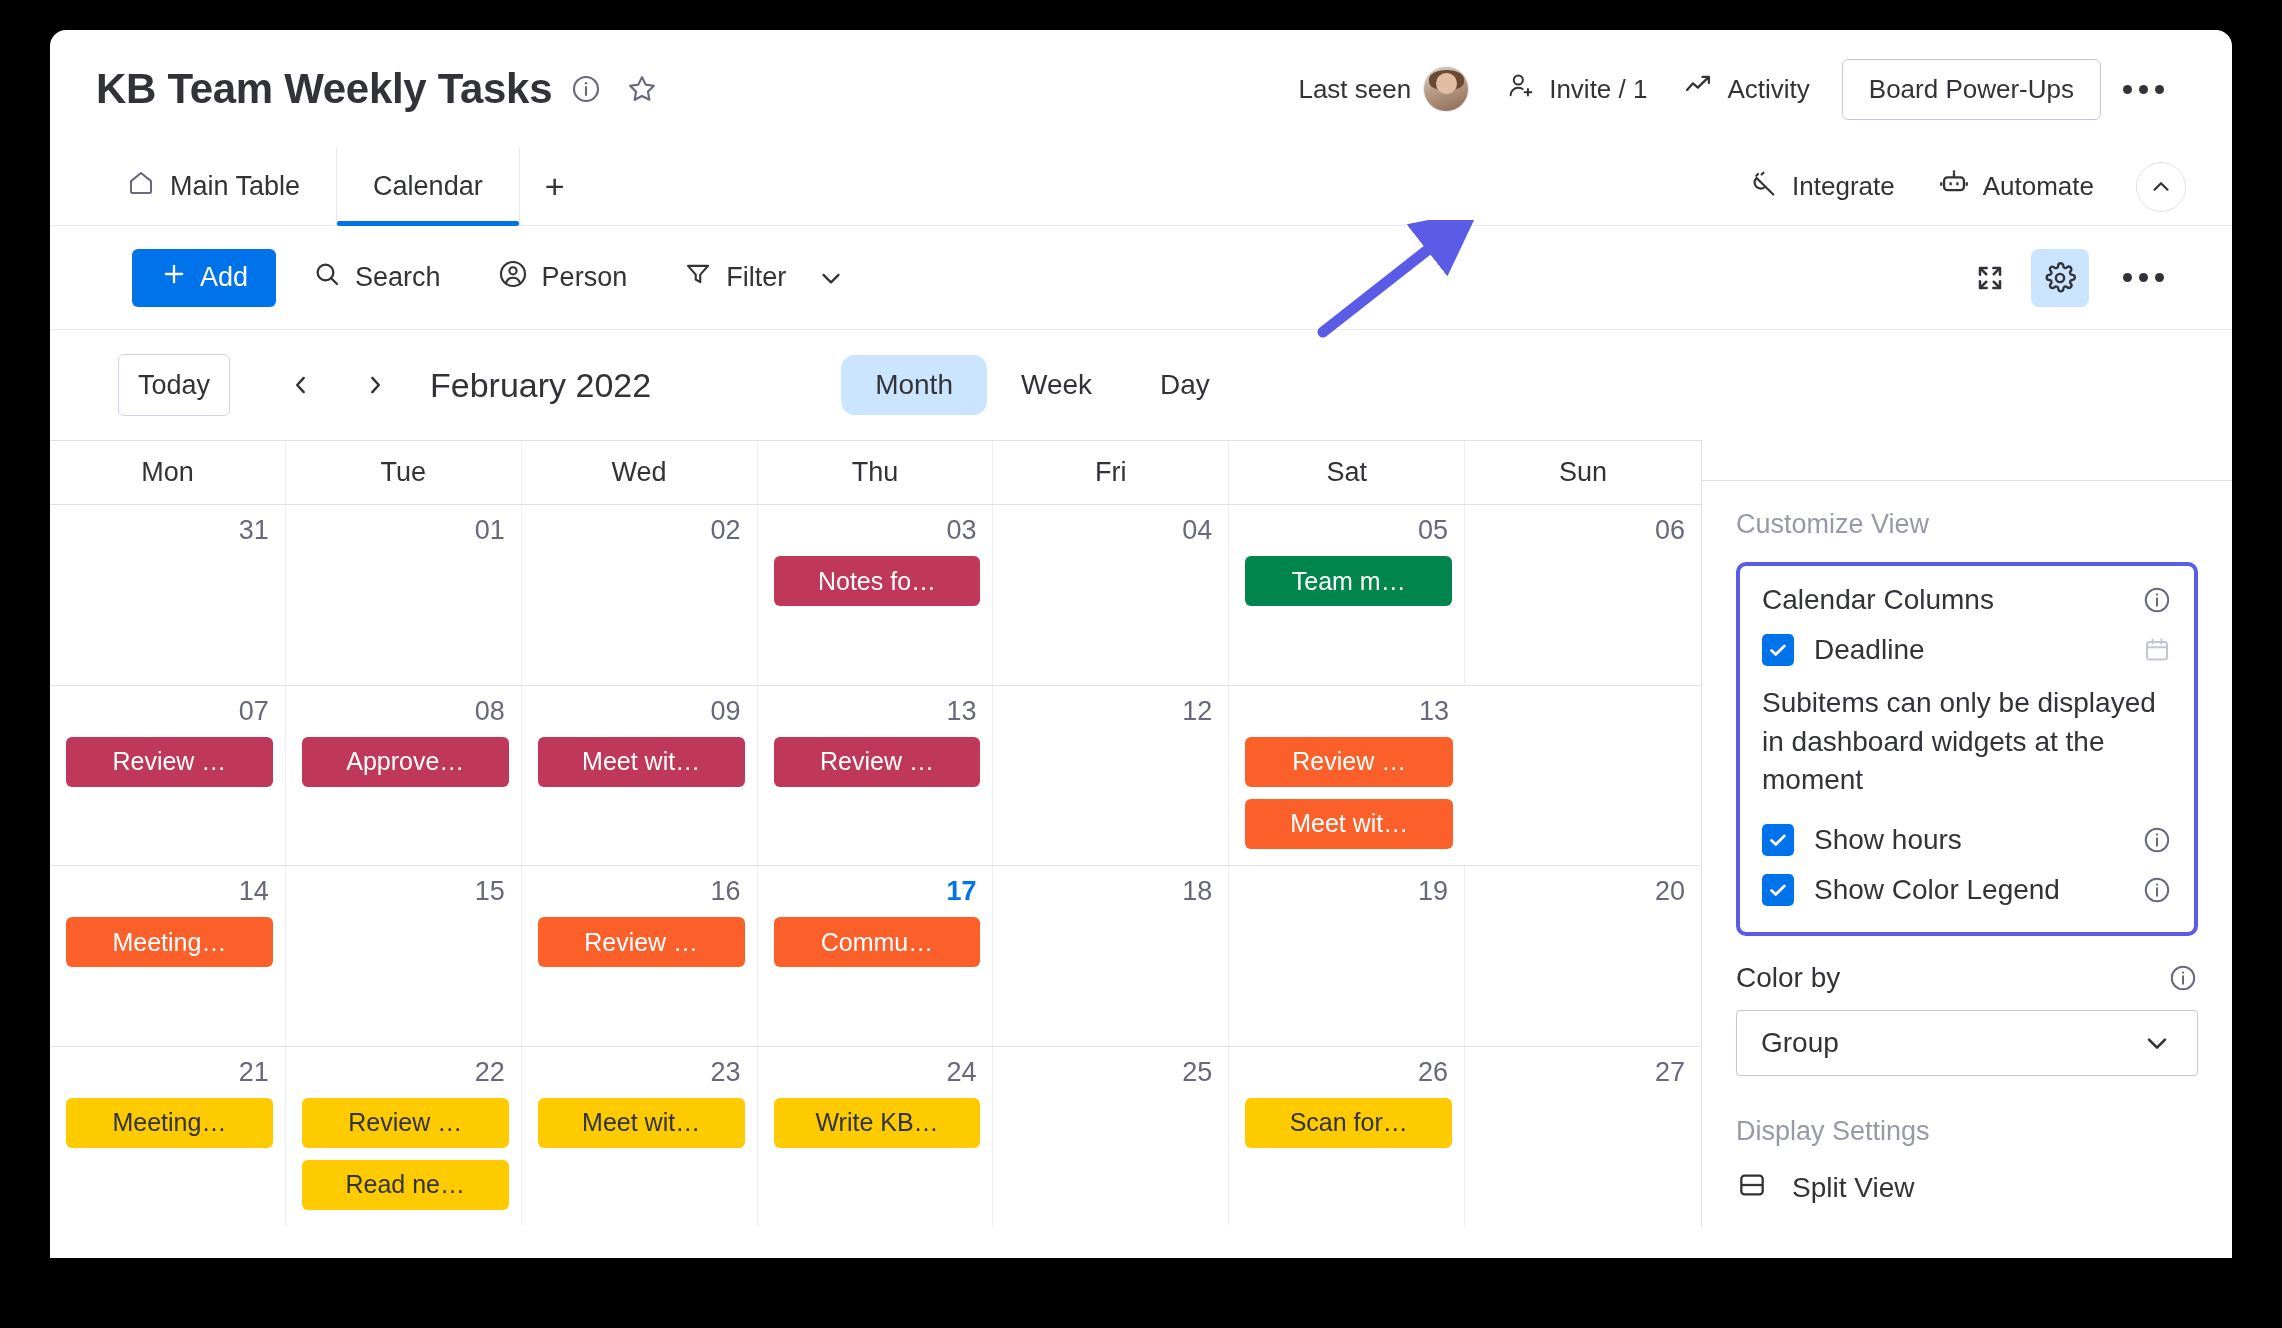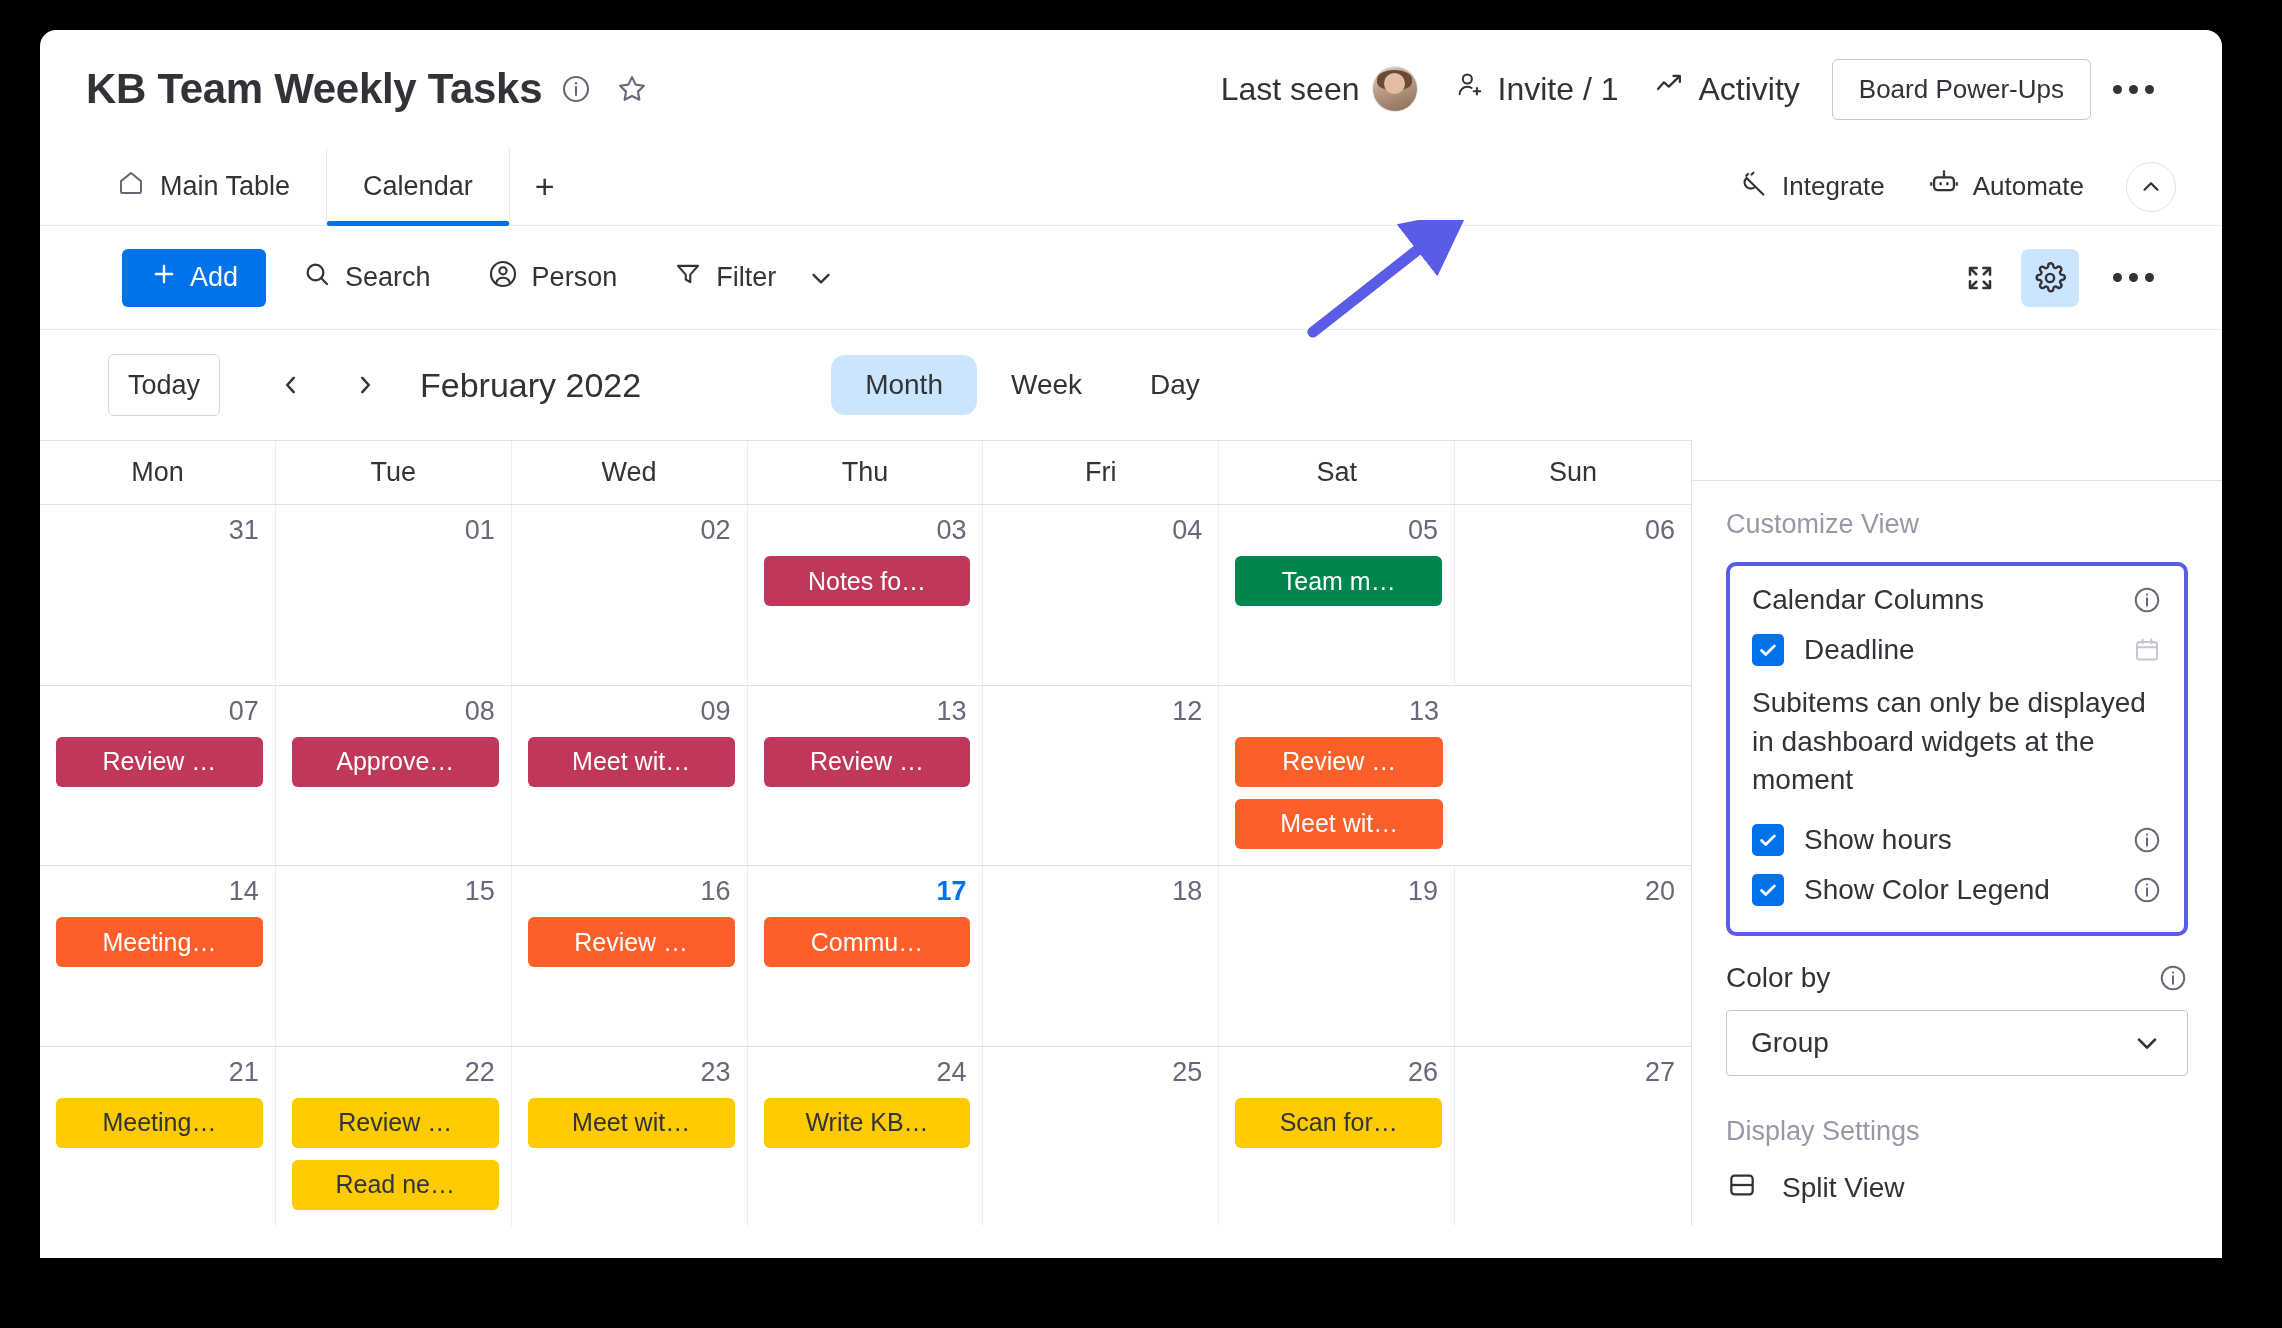--- a/index.html
+++ b/index.html
@@ -9,21 +9,21 @@
     font-family: "Liberation Sans", sans-serif;
     overflow: hidden;
   }
   .screen {
     position: absolute; left: 0; top: 0;
     width: 2282px; height: 1328px;
     background: #000000;
   }
   .window {
     position: absolute;
-    left: 40px; top: 30px;
+    left: 50px; top: 30px;
     width: 2182px; height: 1228px;
     background: #ffffff;
     border-top-left-radius: 16px;
     border-top-right-radius: 16px;
     overflow: hidden;
   }
 
   
   .board-header {
     position: relative;
@@ -45,21 +45,21 @@
     color: #676879;
     flex: none;
   }
   .title-group { display: flex; align-items: center; gap: 12px; }
   .hdr-right {
     margin-left: auto;
     display: flex; align-items: center; gap: 0px;
   }
   .hdr-item {
     display: flex; align-items: center; gap: 12px;
-    font-size: 32px; color: #323338;
+    font-size: 26px; color: #323338;
     padding: 10px 18px;
     border-radius: 6px;
     white-space: nowrap;
   }
   .avatar {
     width: 46px; height: 46px; border-radius: 50%;
     background: linear-gradient(160deg,#d9d4cf 0%,#b99b86 45%,#8a6a55 100%);
     position: relative; overflow: hidden;
     flex: none;
     border: 1px solid #e6e9ef;

